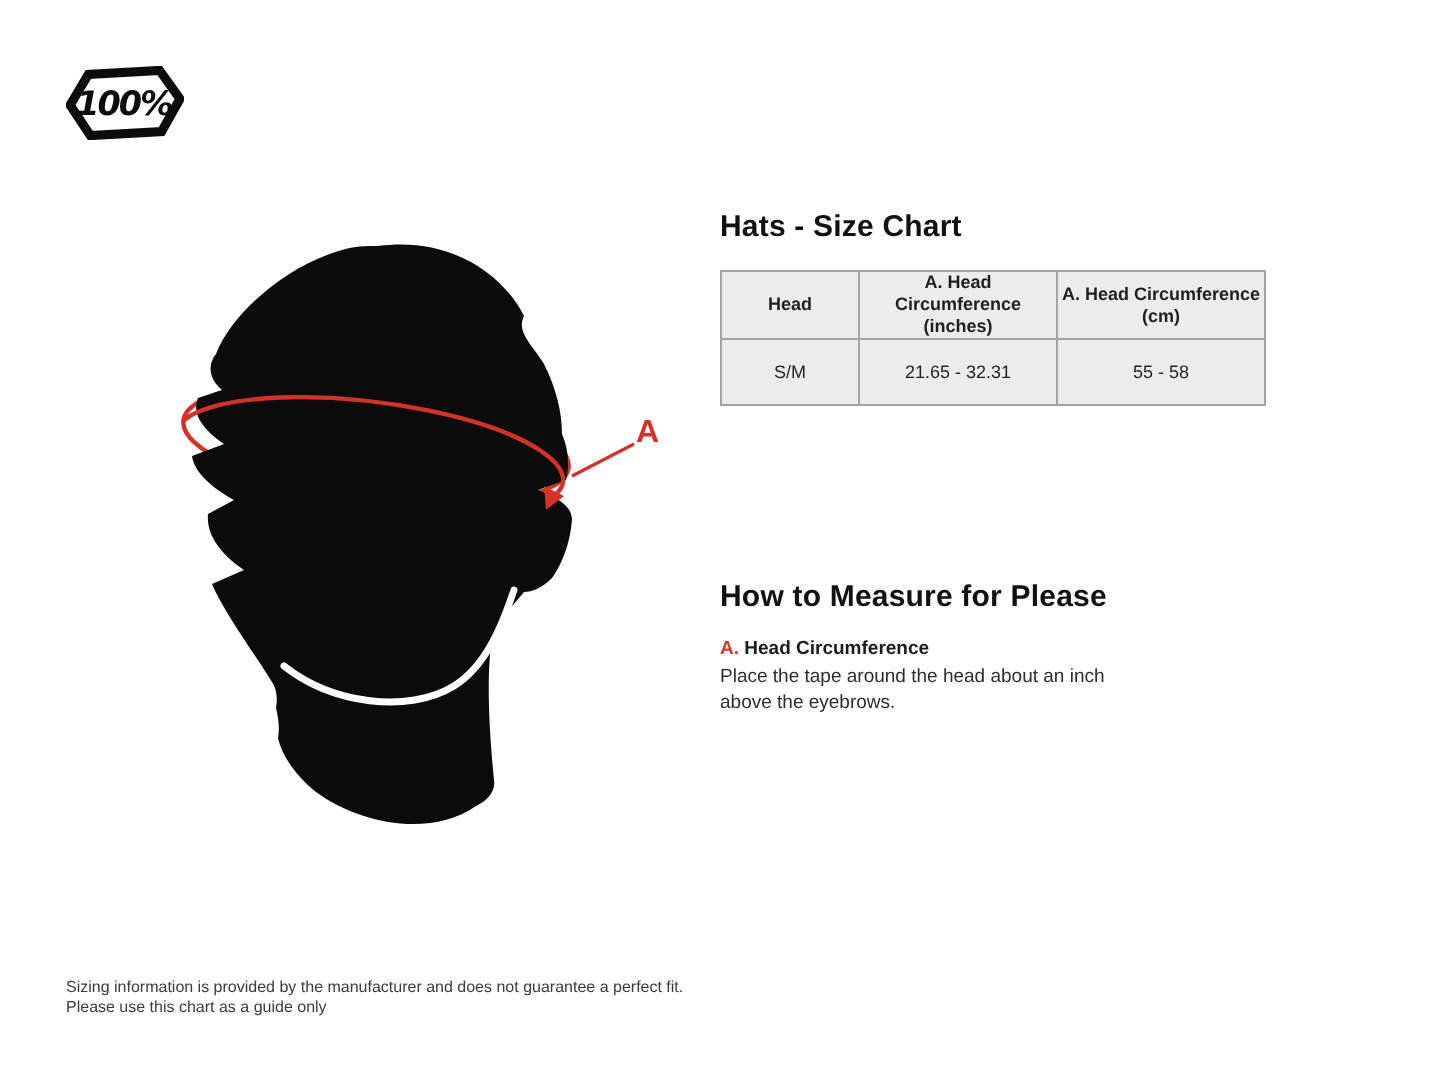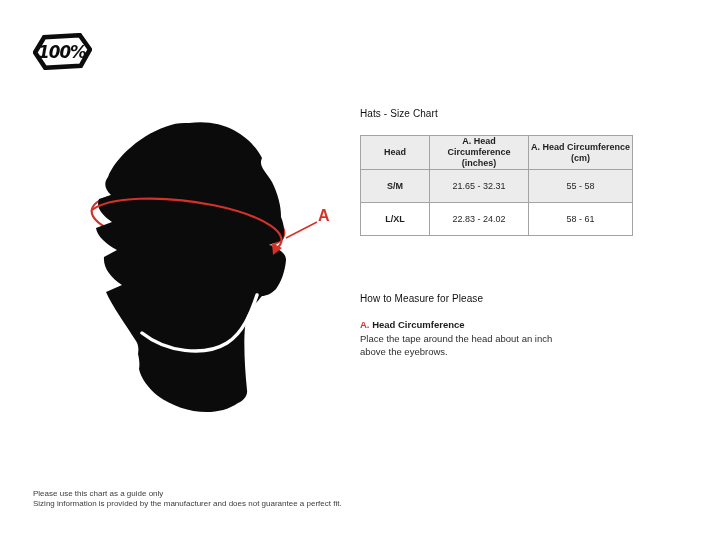--- a/index.html
+++ b/index.html
@@ -14,22 +14,22 @@
 
   
   .logo { position: absolute; left: 33px; top: 33px; width: 59px; height: 37px; }
 
   
   .figure { position: absolute; left: 60px; top: 105px; width: 290px; height: 345px; }
 
   
   .chart-col { position: absolute; left: 360px; top: 105px; width: 280px; }
   .section-title {
-    font-size: 10px;
-    font-weight: normal;
+    font-size: 15px;
+    font-weight: bold;
     color: #111111;
     letter-spacing: 0.1px;
     line-height: 18px;
   }
   .size-table {
     margin-top: 12px;
     border-collapse: collapse;
     table-layout: fixed;
     width: 272px;
     border: 1px solid #8f8f8f;
@@ -43,21 +43,21 @@
     padding: 0;
   }
   .size-table thead th {
     background: #ececec;
     font-weight: bold;
     height: 31px;
     line-height: 11px;
   }
   .size-table tbody td { height: 33px; }
   .size-table tbody tr.row-alt { background: #ececec; }
-  .size-table td.size-cell { font-weight: bold; }
+  .size-table td.size-cell { font-weight: normal; }
 
   
   .measure-col { position: absolute; left: 360px; top: 290px; width: 280px; }
   .measure-item-label {
     margin-top: 11px;
     font-size: 9.5px;
     font-weight: bold;
     color: #1c1c1c;
   }
   .measure-item-label .prefix { color: #d6392c; }
@@ -172,34 +172,29 @@
           <div>(cm)</div>
         </th>
       </tr>
     </thead>
     <tbody>
       <tr class="row-alt">
         <td class="size-cell">S/M</td>
         <td>21.65 - 32.31</td>
         <td>55 - 58</td>
       </tr>
-      <tr>
-        <td class="size-cell">L/XL</td>
-        <td>22.83 - 24.02</td>
-        <td>58 - 61</td>
-      </tr>
     </tbody>
   </table>
 </div>
 
 <div class="measure-col">
   <h2 class="section-title">How to Measure for Please</h2>
   <div class="measure-item-label">
     <span class="prefix">A.</span>
     <span>Head Circumference</span>
   </div>
   <p class="measure-desc">Place the tape around the head about an inch above the eyebrows.</p>
 </div>
 
 <div class="footnote">
+  <div>Sizing information is provided by the manufacturer and does not guarantee a perfect fit.</div>
   <div>Please use this chart as a guide only</div>
-  <div>Sizing information is provided by the manufacturer and does not guarantee a perfect fit.</div>
 </div>
 
 </body></html>

